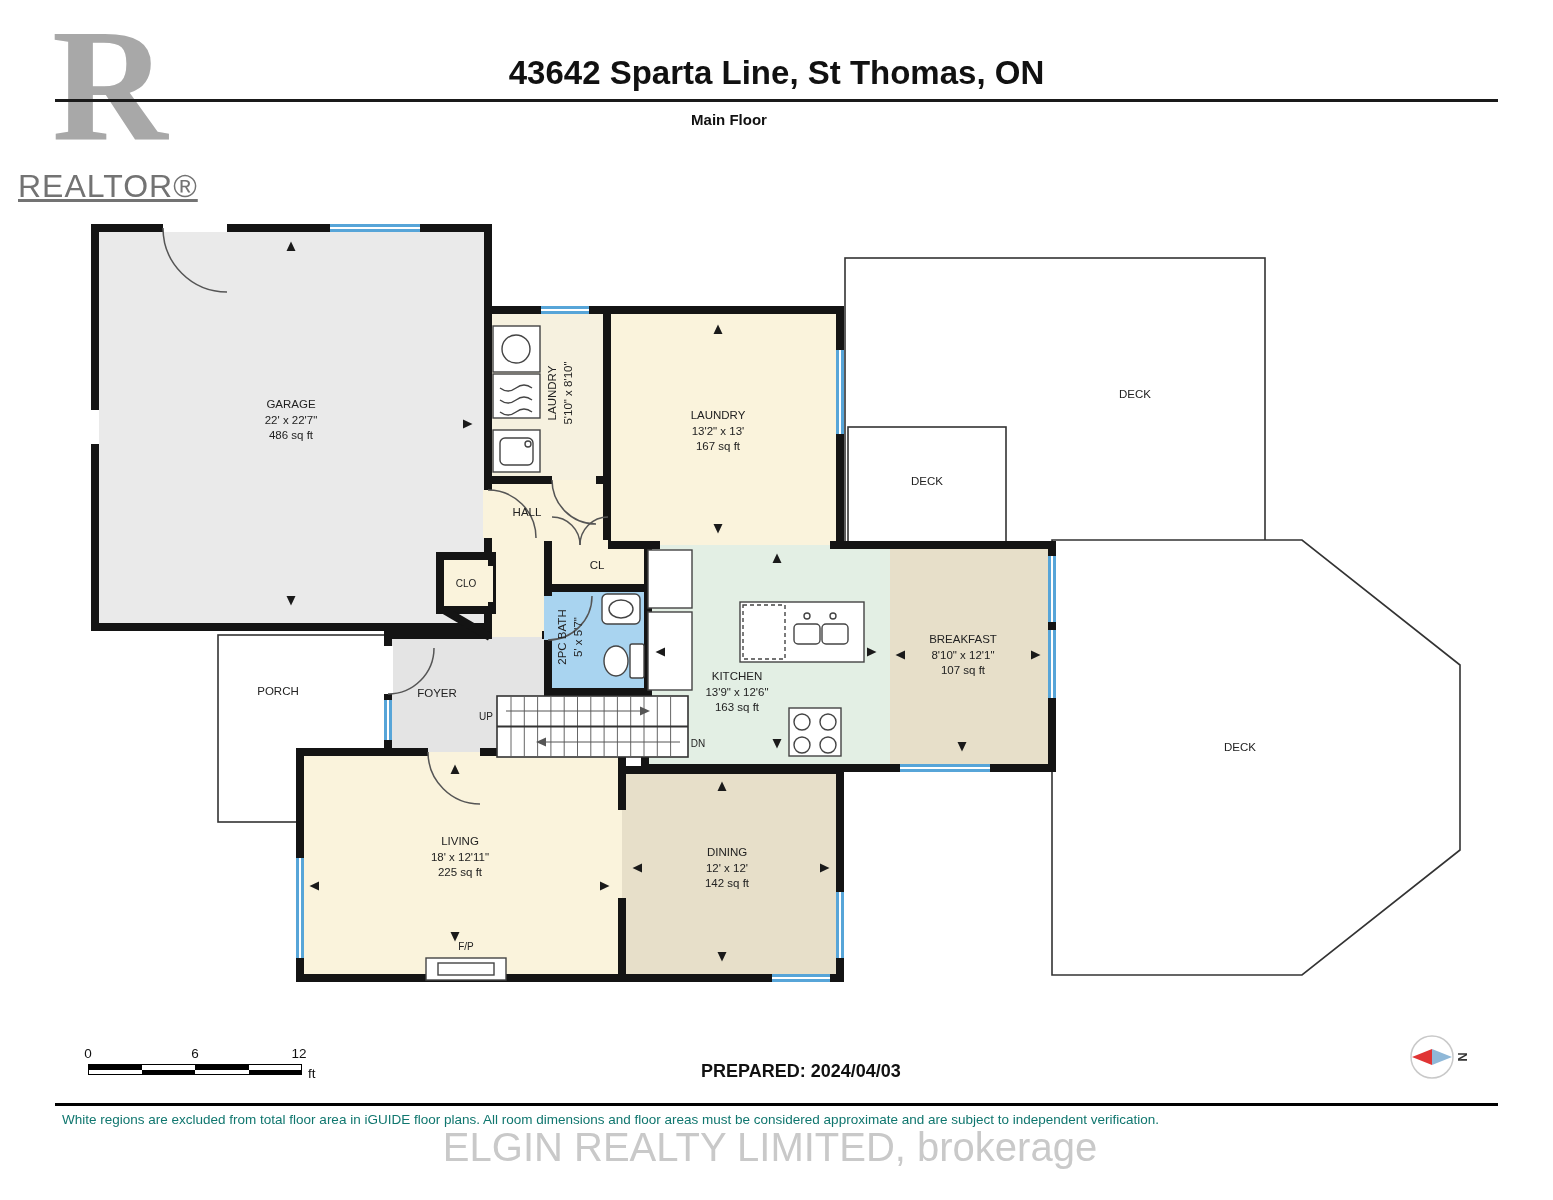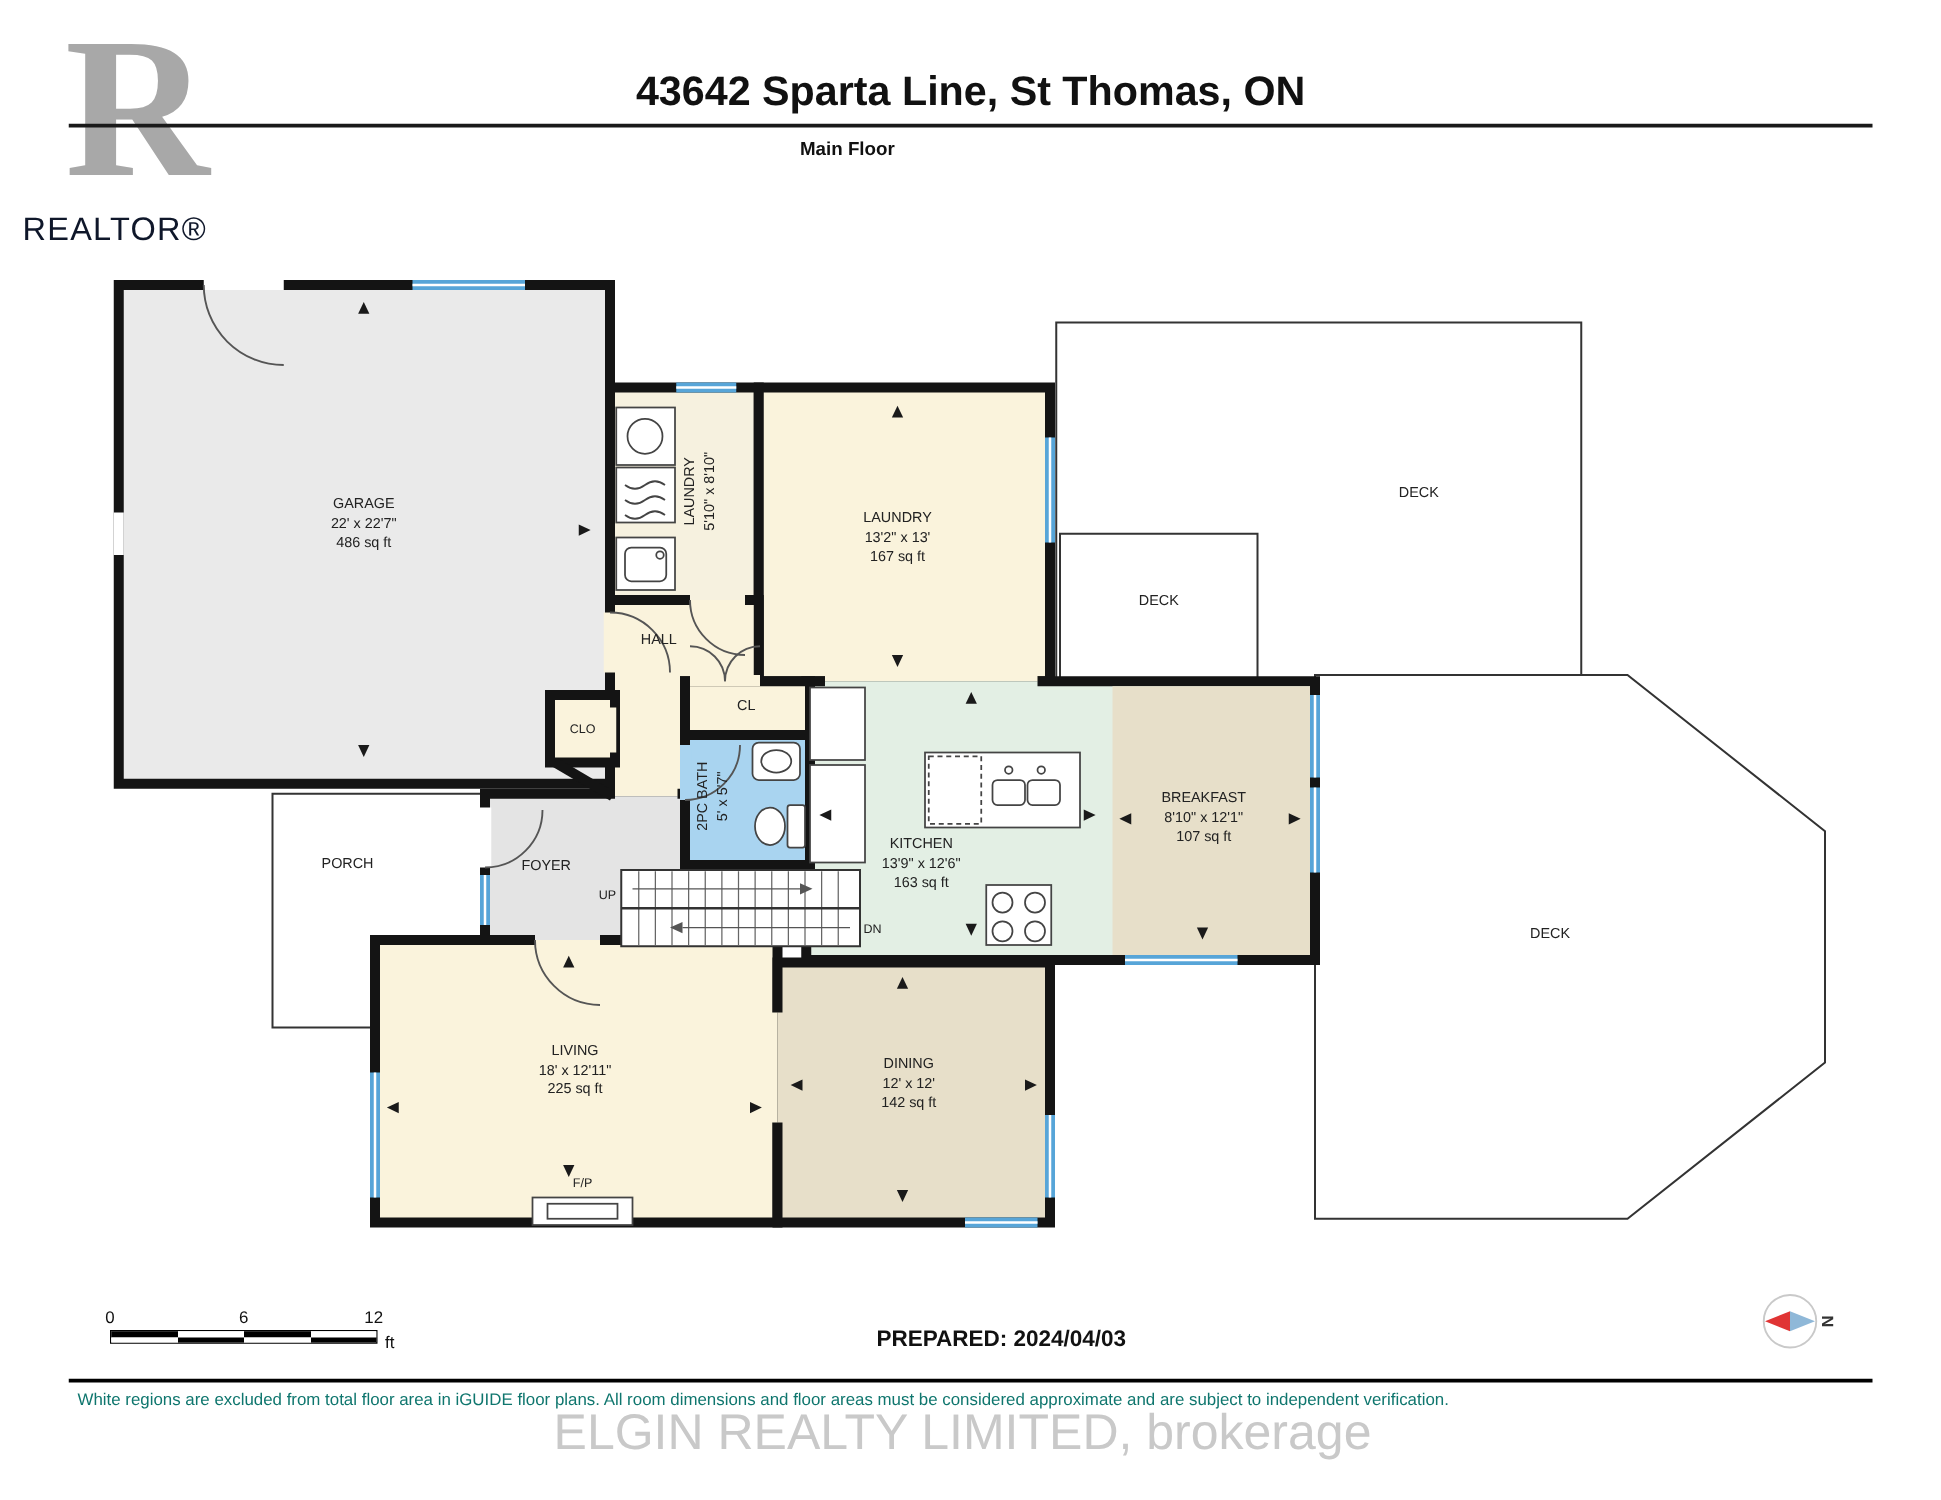--- a/index.html
+++ b/index.html
@@ -6,26 +6,26 @@
     --wall:#141414; --window:#57A5D8; --cream:#FAF3DC; --tan:#E7DFC9;
     --mint:#E3EFE4; --bath:#A9D4F0; --garage:#EAEAEA; --foyer:#E4E4E4;
   }
   html,body{margin:0;padding:0;background:#fff;}
   .page{position:relative;width:1553px;height:1200px;background:#fff;overflow:hidden;
         font-family:"Liberation Sans",sans-serif;color:#111;}
   .abs{position:absolute;}
   
   .title{left:0;top:54px;width:100%;text-align:center;font-size:33px;font-weight:bold;}
   .hline{left:55px;top:99px;width:1443px;height:3px;background:#1a1a1a;}
-  .floorlbl{left:640px;top:111px;width:138px;text-align:left;font-size:15px;font-weight:bold;}
+  .floorlbl{left:660px;top:111px;width:138px;text-align:center;font-size:15px;font-weight:bold;}
   .arealines{left:795px;top:111px;font-size:13.5px;line-height:25px;}
   
   .logo-r{left:52px;top:6px;font-family:"Liberation Serif",serif;font-weight:bold;
           font-size:160px;line-height:1;color:#a8a8a8;}
-  .logo-word{left:18px;top:168px;font-size:26px;letter-spacing:1px;color:#0f172a;}
+  .logo-word{left:18px;top:168px;font-size:32px;letter-spacing:1px;color:#737373;text-decoration:underline;}
   
   .rlabel{position:absolute;transform:translate(-50%,-50%);text-align:center;
           font-size:11.5px;line-height:1.35;color:#222;white-space:nowrap;}
   .rlabel.rot{transform:translate(-50%,-50%) rotate(-90deg);}
   .rlabel.small{font-size:10px;}
   
   .fline{left:55px;top:1103px;width:1443px;height:2.5px;background:#000;}
   .disclaimer{left:62px;top:1112px;font-size:13.5px;color:#0f766e;}
   .watermark{left:770px;top:1147px;transform:translate(-50%,-50%);font-size:40px;
              color:#c9c9c9;white-space:nowrap;}

